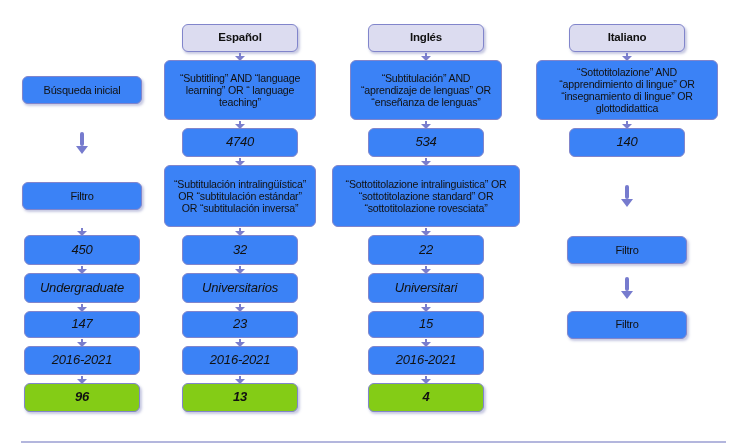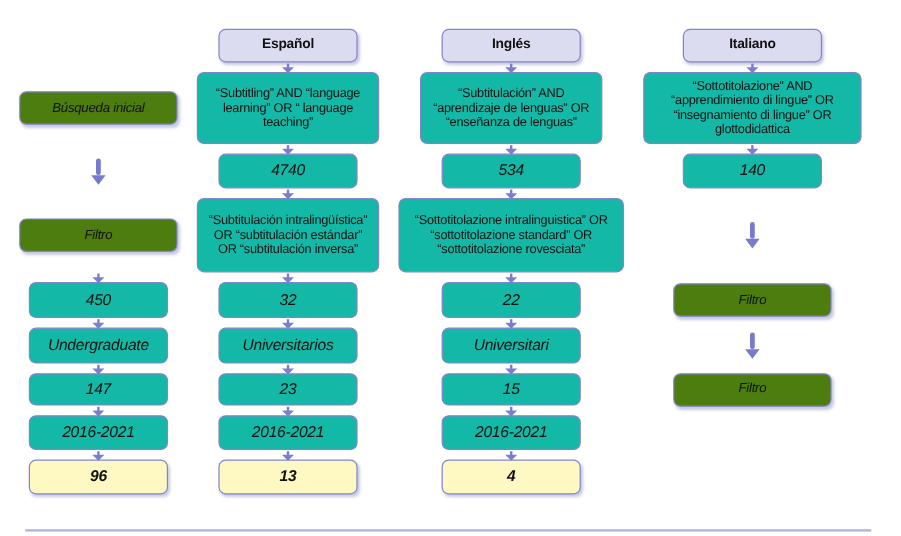--- a/index.html
+++ b/index.html
@@ -22,52 +22,51 @@
     position:relative;
     display:flex; align-items:center; justify-content:center;
   }
   .box {
     position:relative;
     box-sizing:border-box;
     display:flex; align-items:center; justify-content:center;
     text-align:center;
     border:1.6px solid #8185cb;
     border-radius:6px;
-    background:#14b8a6;
+    background:#3b82f6;
     padding:1px 5px;
     letter-spacing:-0.2px;
     line-height:1.14;
   }
   .box.header {
     width:116px; height:28px;
     background:#dcdcf0;
     font-weight:bold; font-size:11.5px;
     box-shadow:1.5px 2px 2.5px rgba(130,135,190,0.45);
   }
   .box.label {
-    width:132px; height:28px;
-    background:#4d7c0f;
+    width:120px; height:28px;
+    background:#3b82f6;
     font-size:11px;
     box-shadow:1.5px 2px 2.5px rgba(130,135,190,0.45);
-    font-style:italic;
   }
   .box.terms {
     height:100%;
     font-size:10.6px;
   }
   .c-en .box.terms { width:174px; }
   .c-es .box.terms { width:152px; }
   .c-it .box.terms { width:188px; }
   .box.small {
     width:116px; height:100%;
     font-size:13px;
     font-style:italic;
   }
   .box.result {
-    background:#fef9c3;
+    background:#84cc16;
     font-weight:bold;
     box-shadow:1.5px 2px 2.5px rgba(130,135,190,0.45);
   }
   
   .connected::before {
     content:""; position:absolute;
     top:-8px; left:50%; margin-left:-1px;
     width:2px; height:4px;
     background:#7a7ecd;
   }

